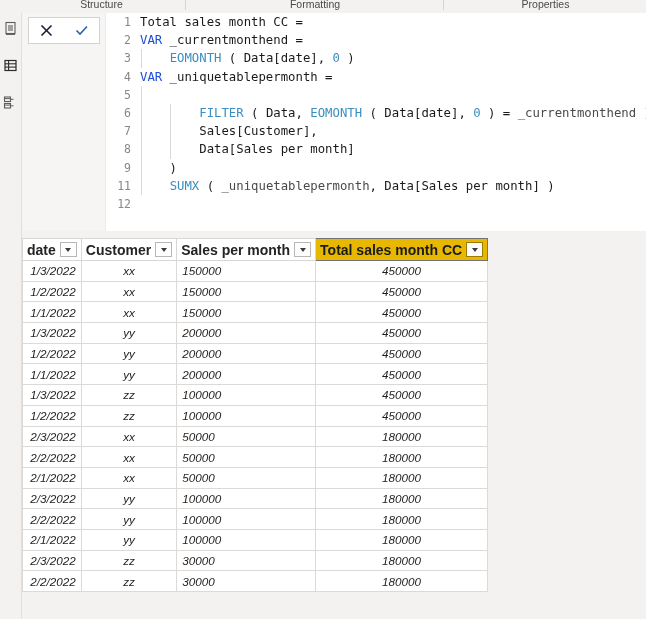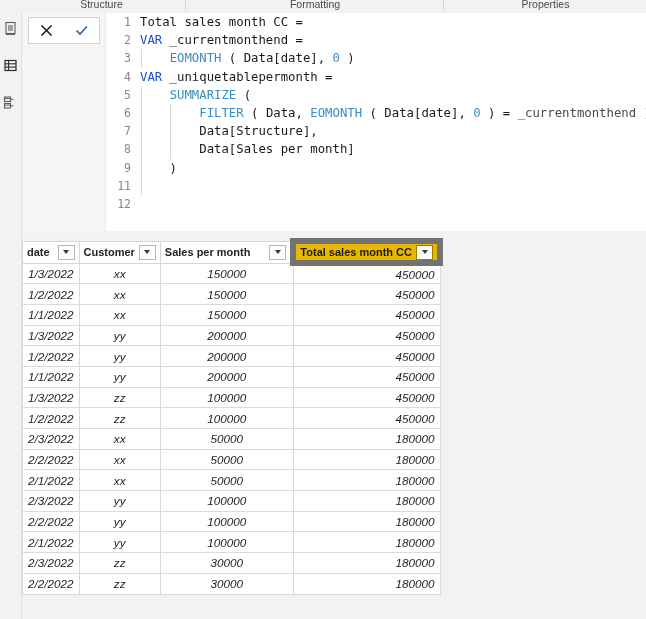--- a/index.html
+++ b/index.html
@@ -183,31 +183,31 @@
   .grid-table col.c-spm  { width: 133px; }
   .grid-table col.c-tot  { width: 135px; }
 
   .grid-table th {
     height: 22px;
     padding: 0 4px;
     background: #ffffff;
     border: 1px solid #d9d7d5;
     border-top: 1px solid #d9d7d5;
     font-weight: bold;
-    font-size: 11px;
+    font-size: 14px;
     color: #252423;
     text-align: left;
     box-sizing: border-box;
     position: relative;
     white-space: nowrap;
     overflow: hidden;
   }
   .grid-table th.th-highlight {
     background: #e8b800;
-    border: 6px solid #737373;
+    border: 1px solid #737373;
     color: #1b1b1b;
   }
   .th-inner {
     display: flex;
     align-items: center;
     justify-content: space-between;
     height: 100%;
     gap: 4px;
   }
   .th-label {
@@ -245,23 +245,23 @@
     background: #ffffff;
     font-style: italic;
     font-size: 11.7px;
     color: #201f1e;
     box-sizing: border-box;
     white-space: nowrap;
     overflow: hidden;
   }
   .td-date { text-align: right; }
   .td-cust { text-align: center; font-style: normal; margin-left: 19px; }
-  .td-num  { text-align: center; }
+  .td-num  { text-align: left; }
   .td-total {
-    text-align: right;
+    text-align: center;
     background: #ebe9e7;
     border: 1px solid #ddd9d6;
   }
 </style>
 </head>
 <body>
 
 <div class="ribbon">
   <div class="ribbon-groups">
     <div class="ribbon-sep rs-1"></div>
@@ -315,26 +315,26 @@
         <polyline points="3.5,8.5 7,12 14,4.5" fill="none" stroke="#2f5fb0" stroke-width="1.6"></polyline>
       </svg>
     </div>
   </div>
 
   <div class="code-editor" id="code-editor">
       <div class="code-line"><span class="gutter">1</span><span class="code-text"><span class="tok-plain">Total sales month CC =</span></span></div>
       <div class="code-line"><span class="gutter">2</span><span class="code-text"><span class="tok-kw">VAR</span><span class="tok-plain"> _currentmonthend =</span></span></div>
       <div class="code-line"><span class="gutter">3</span><span class="indent-guide ig-1"></span><span class="code-text"><span class="tok-plain">    </span><span class="tok-fn">EOMONTH</span><span class="tok-punc"> ( </span><span class="tok-ref">Data[date]</span><span class="tok-punc">, </span><span class="tok-num">0</span><span class="tok-punc"> )</span></span></div>
       <div class="code-line"><span class="gutter">4</span><span class="code-text"><span class="tok-kw">VAR</span><span class="tok-plain"> _uniquetablepermonth =</span></span></div>
-      <div class="code-line"><span class="gutter">5</span><span class="indent-guide ig-1"></span><span class="code-text"><span class="tok-plain">    </span><span class="tok-fn">SUMMARIZE</span><span class="tok-punc"> (</span></span></div>
+      <div class="code-line"><span class="gutter">5</span><span class="indent-guide ig-1"></span></div>
       <div class="code-line"><span class="gutter">6</span><span class="indent-guide ig-1"></span><span class="indent-guide ig-2"></span><span class="code-text"><span class="tok-plain">        </span><span class="tok-fn">FILTER</span><span class="tok-punc"> ( </span><span class="tok-ref">Data</span><span class="tok-punc">, </span><span class="tok-fn">EOMONTH</span><span class="tok-punc"> ( </span><span class="tok-ref">Data[date]</span><span class="tok-punc">, </span><span class="tok-num">0</span><span class="tok-punc"> ) = </span><span class="tok-var">_currentmonthend</span><span class="tok-punc"> ),</span></span></div>
-      <div class="code-line"><span class="gutter">7</span><span class="indent-guide ig-1"></span><span class="indent-guide ig-2"></span><span class="code-text"><span class="tok-plain">        </span><span class="tok-ref">Data[Structure]</span><span class="tok-punc">,</span></span></div>
+      <div class="code-line"><span class="gutter">7</span><span class="indent-guide ig-1"></span><span class="indent-guide ig-2"></span><span class="code-text"><span class="tok-plain">        </span><span class="tok-ref">Sales[Customer]</span><span class="tok-punc">,</span></span></div>
       <div class="code-line"><span class="gutter">8</span><span class="indent-guide ig-1"></span><span class="indent-guide ig-2"></span><span class="code-text"><span class="tok-plain">        </span><span class="tok-ref">Data[Sales per month]</span></span></div>
       <div class="code-line"><span class="gutter">9</span><span class="indent-guide ig-1"></span><span class="code-text"><span class="tok-punc">    )</span></span></div>
-      <div class="code-line"><span class="gutter">11</span><span class="indent-guide ig-1"></span></div>
+      <div class="code-line"><span class="gutter">11</span><span class="indent-guide ig-1"></span><span class="code-text"><span class="tok-plain">    </span><span class="tok-fn">SUMX</span><span class="tok-punc"> ( </span><span class="tok-var">_uniquetablepermonth</span><span class="tok-punc">, </span><span class="tok-ref">Data[Sales per month]</span><span class="tok-punc"> )</span></span></div>
       <div class="code-line"><span class="gutter">12</span><span class="code-text"></span></div>
     </div>
 </div>
 
 <div class="grid-wrap">
   <table class="grid-table">
     <colgroup>
       <col class="c-date">
         <col class="c-cust">
         <col class="c-spm">

